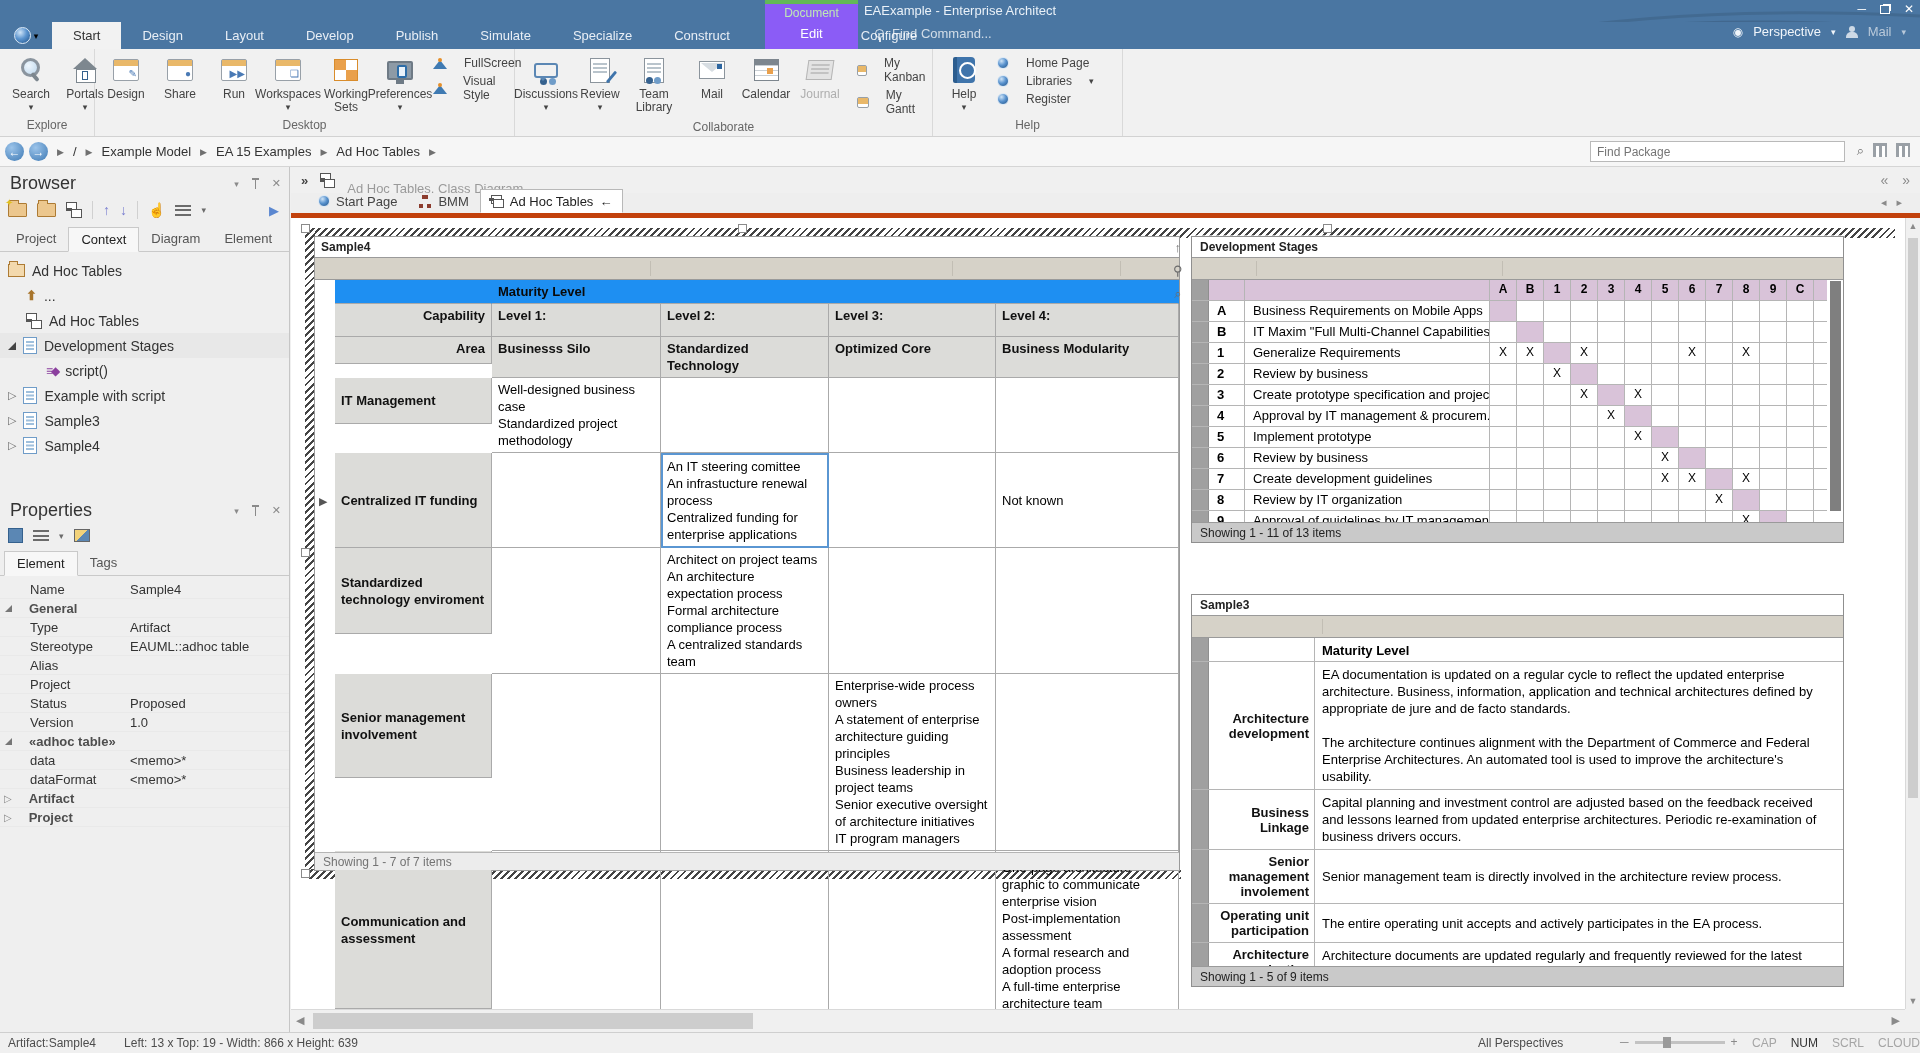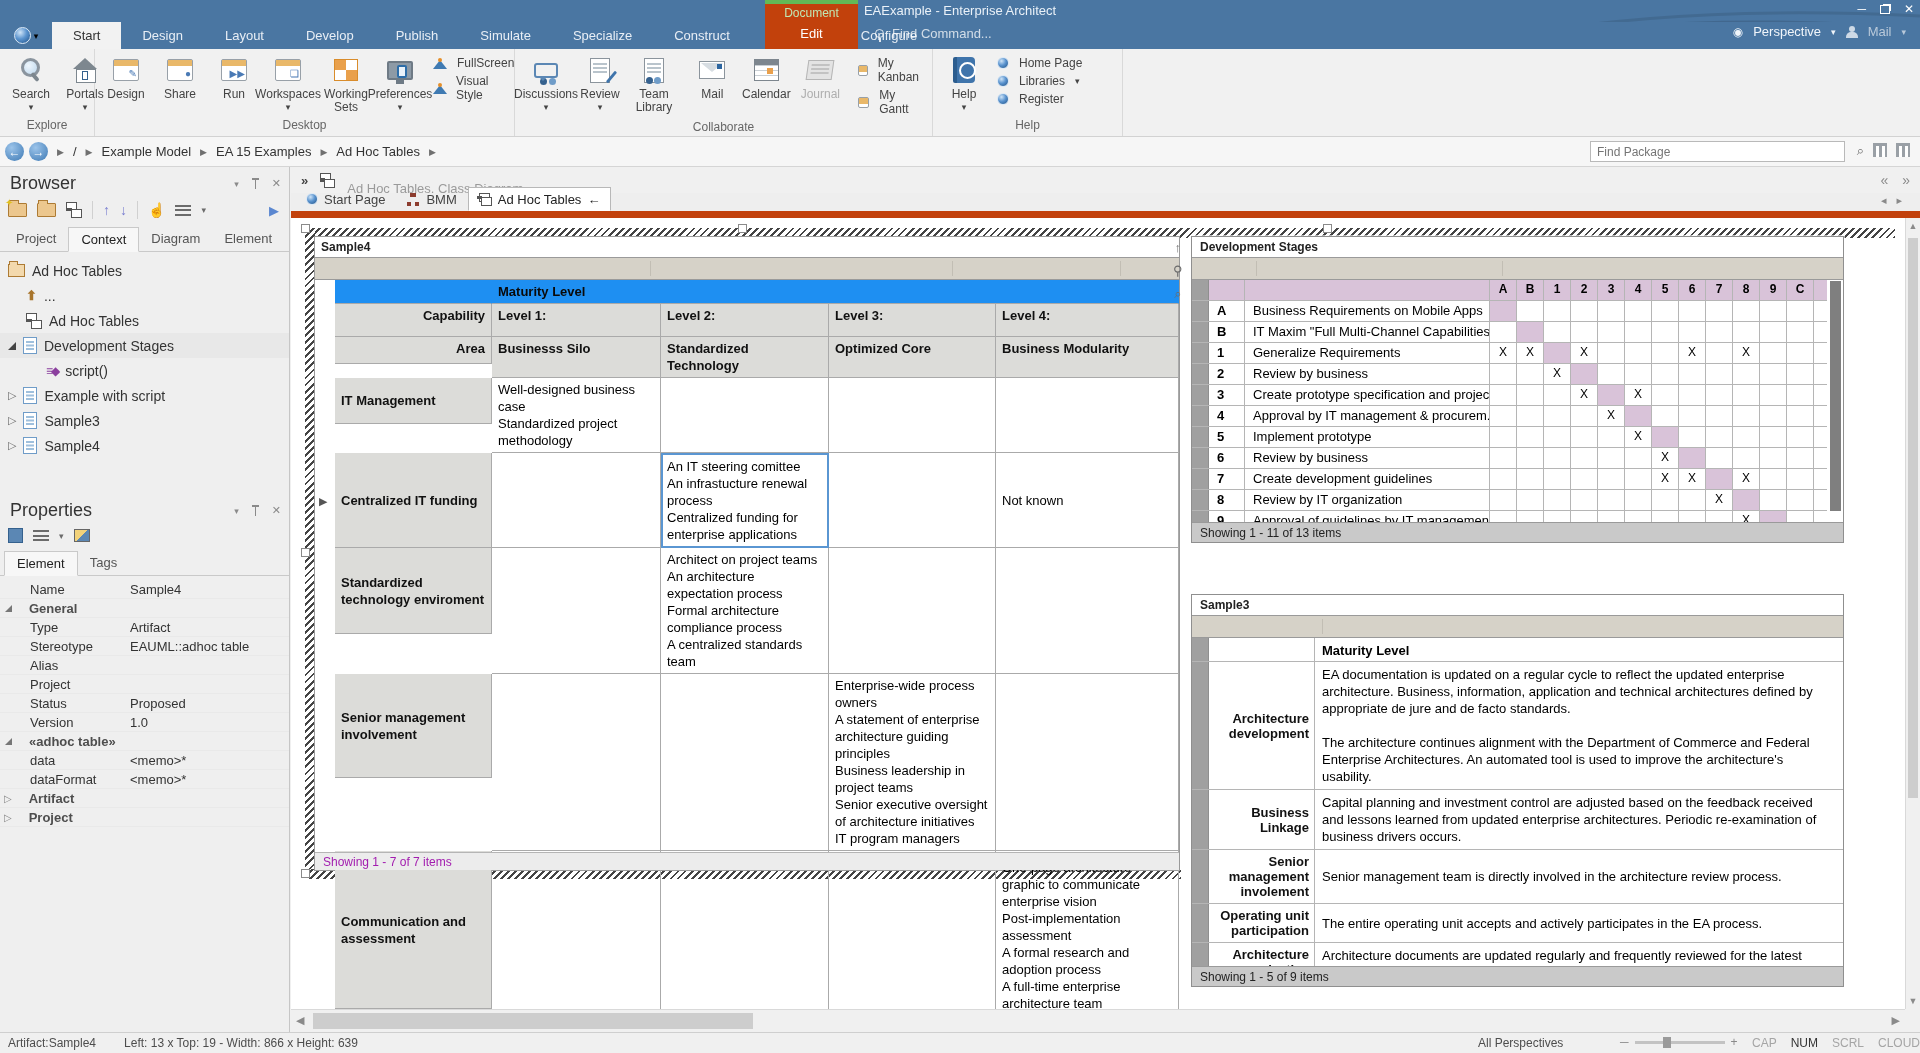--- a/index.html
+++ b/index.html
@@ -11,21 +11,21 @@
   .titlebar .title { position:absolute; left:0; right:0; top:3px; text-align:center; }
   .win-controls { position:absolute; right:6px; top:2px; display:flex; gap:14px; color:#ffffff; font-size:12px; align-items:center; }
   .win-controls span { cursor:default; }
   .restore-box { display:inline-block; width:10px; height:9px; border:1px solid #fff; box-shadow:2px -2px 0 -1px #fff; }
   .tabstrip { position:absolute; left:0; top:22px; width:1920px; height:27px; background:#4a76a2; display:flex; align-items:stretch; }
   .appbtn { width:52px; display:flex; align-items:center; justify-content:center; gap:3px; }
   .sphere { display:inline-block; width:17px; height:17px; border-radius:50%; background:radial-gradient(circle at 35% 30%,#cfe4f7,#5b94cf 45%,#1d4f85); border:1px solid #dce9f6; }
   .sphere.small { width:12px; height:12px; }
   .rtab { padding:0 21px; display:flex; align-items:center; color:#e8eef5; font-size:13px; cursor:default; }
   .rtab.active { background:#f2f2f2; color:#333; }
-  .contextual { position:absolute; left:765px; top:0; width:93px; height:49px; background:#c2410c; }
+  .contextual { position:absolute; left:765px; top:0; width:93px; height:49px; background:#8b5cf6; }
   .contextual .green { height:4px; background:#62b956; }
   .contextual .grp { color:#bfe8b4; font-size:12px; text-align:center; padding-top:2px; }
   .contextual .ctab { color:#fff; font-size:13px; text-align:center; padding-top:6px; }
   .findcmd { position:absolute; left:875px; top:26px; display:flex; align-items:center; gap:8px; color:rgba(255,255,255,.75); font-size:13px; }
   .bulb { width:9px; height:9px; border:1px solid rgba(255,255,255,.8); border-radius:50%; position:relative; }
   .bulb::after { content:""; position:absolute; left:3px; top:8px; width:2px; height:4px; background:rgba(255,255,255,.8); }
   .right-top { position:absolute; right:14px; top:24px; display:flex; align-items:center; gap:10px; color:#f0f5fa; font-size:13px; }
   .eye { font-size:12px; }
   .caret { font-size:9px; color:inherit; }
   .user-ic { display:inline-block; width:12px; height:12px; position:relative; }
@@ -36,21 +36,21 @@
 
   
   .ribbon { position:absolute; left:0; top:49px; width:1920px; height:88px; background:#f1f1f1; border-bottom:1px solid #d2d2d2; display:flex; }
   .rgroup { display:flex; flex-direction:column; border-right:1px solid #d9d9d9; }
   .rgroup .btns { flex:1; display:flex; align-items:flex-start; padding:3px 4px 0 4px; }
   .rgroup .glabel { height:18px; text-align:center; color:#666; font-size:12px; }
   .rbtn { display:flex; flex-direction:column; align-items:center; min-width:54px; padding:2px 5px; font-size:12px; color:#444; text-align:center; line-height:13px; cursor:default; }
   .rbtn .iconbox { height:32px; display:flex; align-items:center; justify-content:center; margin-bottom:2px; }
   .rbtn.disabled { color:#aeaeae; }
   .smallcol { display:flex; flex-direction:column; gap:4px; padding:4px 6px; }
-  .sbtn { display:flex; align-items:center; gap:10px; font-size:12px; color:#444; cursor:default; }
+  .sbtn { display:flex; align-items:center; gap:17px; font-size:12px; color:#444; cursor:default; }
   .vsep { width:1px; background:#dcdcdc; margin:4px 2px; }
 
   
   .ic { position:relative; display:inline-block; }
   .ic-win { width:26px; height:22px; background:#fff; border:1px solid #98a0a8; border-radius:2px; }
   .ic-win::before { content:""; position:absolute; left:0; top:0; right:0; height:6px; background:#e9b869; }
   .ic-win .mark { position:absolute; right:1px; bottom:0; color:#4a7ab5; font-size:10px; }
   .ic-grid { width:24px; height:22px; background:#fff; border:1px solid #d98c2b; }
   .ic-grid::before { content:""; position:absolute; left:0; top:0; width:11px; height:10px; background:#e9a04c; }
   .ic-grid::after { content:""; position:absolute; left:11px; top:10px; right:0; bottom:0; background:#e9a04c; }
@@ -141,21 +141,21 @@
   .grp-exp { width:0; height:0; margin-left:5px; border-bottom:7px solid #777; border-left:7px solid transparent; }
   .grp-col { color:#888; font-size:10px; margin-left:4px; }
 
   
   .canvaswrap { position:absolute; left:291px; top:0; right:0; height:865px; }
   .capbar { height:26px; background:#f0f0f0; display:flex; align-items:center; padding:0 10px; gap:12px; }
   .chev2 { color:#444; font-weight:bold; font-size:13px; }
   .capicon { width:15px; height:15px; }
   .captext { color:#9a9a9a; font-size:13px; flex:1;margin-top:16px; }
   .cap-right { color:#8a8a8a; font-size:14px; display:flex; gap:14px; }
-  .doctabs { height:25px; background:#eeeeee; border-bottom:7px solid #c2410c; display:flex; align-items:flex-end; padding-left:4px; position:relative; }
+  .doctabs { height:25px; background:#eeeeee; border-bottom:5px solid #c2410c; display:flex; align-items:flex-end; padding-left:16px; position:relative; }
   .dtab { display:flex; align-items:center; gap:6px; font-size:13px; color:#444; padding:4px 10px; border:1px solid transparent; height:24px; }
   .dtab.active { background:#fff; border:1px solid #b8b8b8; border-bottom-color:#fff; color:#222; }
   .bmm-ic { width:13px; height:13px; position:relative; }
   .bmm-ic::before { content:""; position:absolute; left:3px; top:0; width:6px; height:4px; background:#8c3c2e; }
   .bmm-ic::after { content:""; position:absolute; left:0; bottom:0; width:4px; height:4px; background:#8c3c2e; box-shadow:8px 0 0 #8c3c2e; }
   .dtab-scroll { position:absolute; right:18px; bottom:4px; color:#8a8a8a; font-size:11px; display:flex; gap:10px; }
   .canvas { position:absolute; left:0; top:51px; right:15px; bottom:23px; background:#fff; overflow:hidden; }
 
   .hatch { position:absolute; background:repeating-linear-gradient(315deg,#444 0 2px,#fff 2px 5px); }
   .handle { position:absolute; width:9px; height:9px; background:#fff; border:1px solid #8a8a8a; z-index:5; }
@@ -166,21 +166,21 @@
   .obj .grayband { height:22px; background:#d6d2c8; border-bottom:1px solid #9a9a9a; position:relative; }
   .gb-sep { position:absolute; top:3px; bottom:3px; width:1px; background:#c2beb4; }
   .s4-table { position:absolute; left:0; top:43px; right:0; bottom:18px; display:grid; grid-template-columns:20px 157px 169px 168px 167px 1fr; grid-auto-rows:min-content; }
   .s4 { border-right:1px solid #aaa; border-bottom:1px solid #aaa; padding:3px 6px; white-space:pre-line; line-height:17px; overflow:hidden; }
   .s4.gut { border-right:none; border-bottom:none; padding:0; position:relative; }
   .s4.lab { background:#dcdcd9; font-weight:bold; color:#111; }
   .s4.hdr { background:#dcdcd9; font-weight:bold; color:#111; }
   .s4.blue { background:#1e8ff2; color:#0a0a0a; font-weight:bold; border-right-color:#1e8ff2; }
   .s4.selcell { outline:2px solid #5a96d2; outline-offset:-2px; }
   .rowmark { position:absolute; left:4px; top:50%; transform:translateY(-50%); color:#555; font-size:11px; }
-  .s4foot { position:absolute; left:0; bottom:0; right:0; height:18px; background:#ececec; border-top:1px solid #b5b5b5; font-size:12px; color:#a21caf; padding:2px 8px; }
+  .s4foot { position:absolute; left:0; bottom:0; right:0; height:18px; background:#ececec; border-top:1px solid #b5b5b5; font-size:12px; color:#737373; padding:2px 8px; }
 
   
   .fwin { position:absolute; background:#fff; border:1px solid #8f8f8f; z-index:10; font-size:13px; box-shadow:0 0 0 1px rgba(255,255,255,.6); }
   .fwin .titlerow { height:21px; border-bottom:1px solid #9a9a9a; display:flex; align-items:center; padding-left:8px; font-weight:bold; font-size:12px; color:#222; }
   .fwin .grayband { height:22px; background:#d6d2c8; border-bottom:1px solid #9a9a9a; position:relative; }
   .fwfoot { position:absolute; left:0; bottom:0; right:0; height:20px; background:#c9c9c9; border-top:1px solid #9a9a9a; font-size:12px; color:#222; padding:3px 8px; }
   .scrollthumb-v { position:absolute; right:2px; top:44px; width:11px; height:230px; background:#7f7f7f; }
 
   
   .ds-body { position:absolute; left:0; top:43px; right:16px; bottom:20px; overflow:hidden; }

